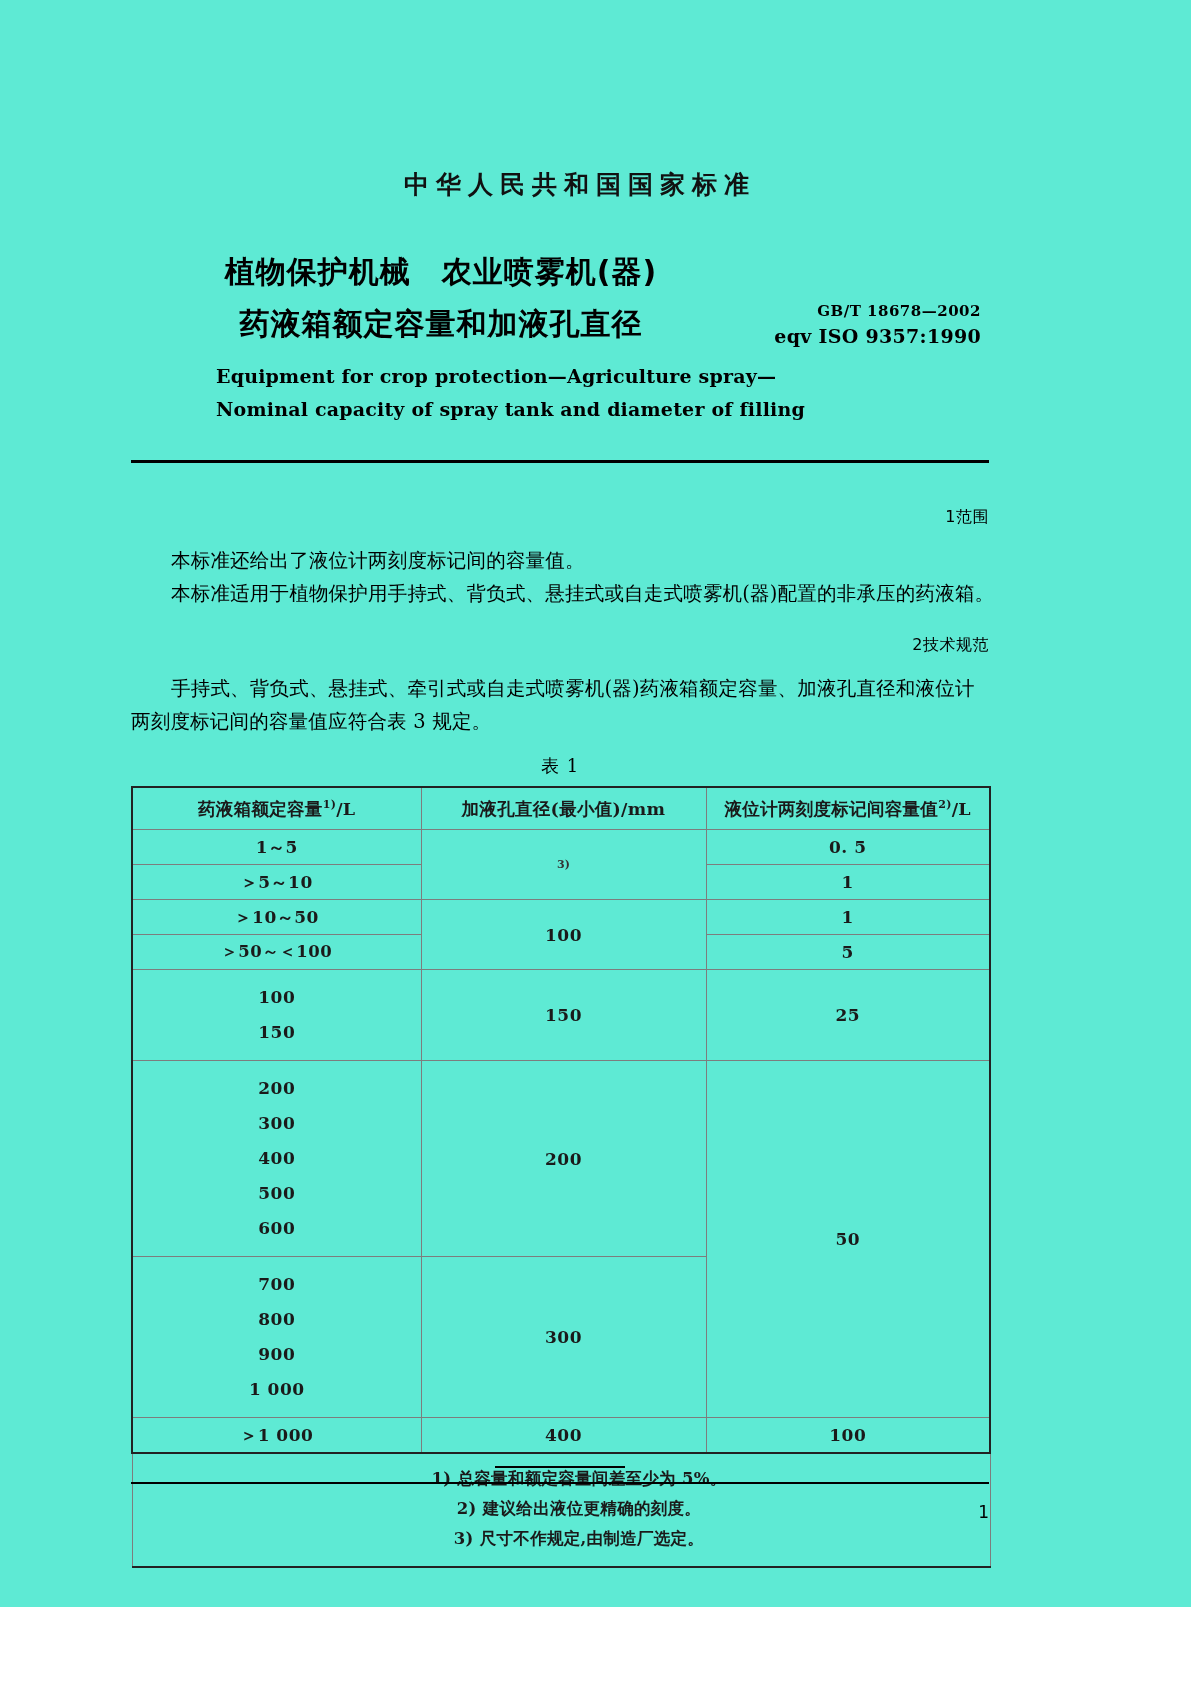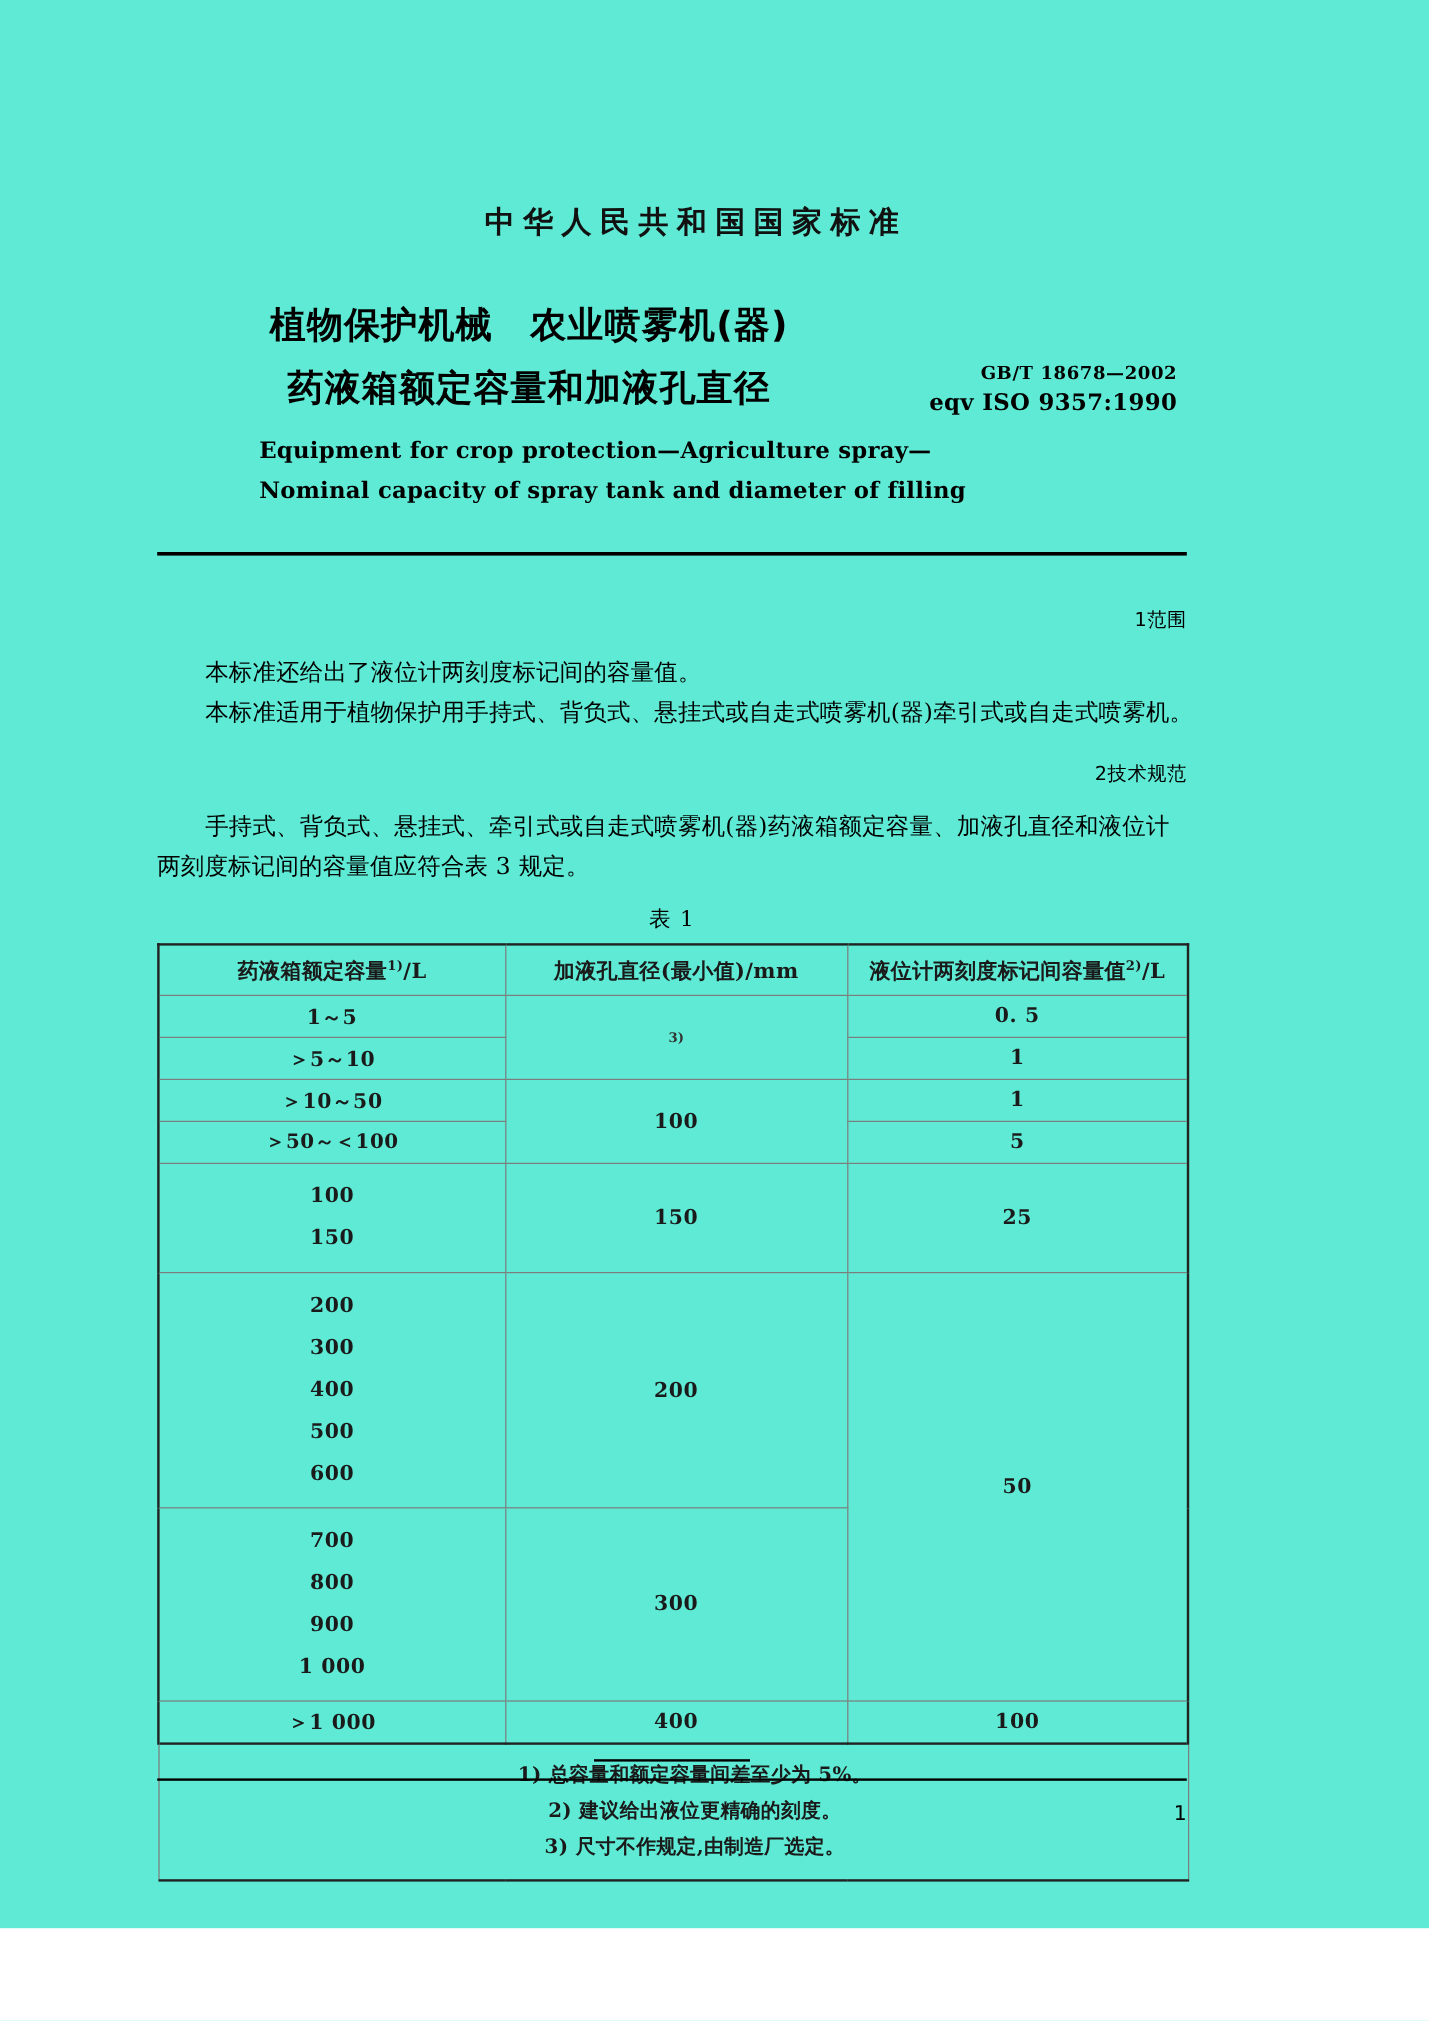--- a/index.html
+++ b/index.html
@@ -267,21 +267,21 @@
 
       <div class="rule-under-head"></div>
     </div>
 
     <div class="body-area">
 
       <div class="clause-head">
         <span class="num">1</span><span>范围</span>
       </div>
       <p class="para">本标准还给出了液位计两刻度标记间的容量值。</p>
-      <p class="para">本标准适用于植物保护用手持式、背负式、悬挂式或自走式喷雾机(器)牵引式或自走式喷雾机。</p>
+      <p class="para">本标准适用于植物保护用手持式、背负式、悬挂式或自走式喷雾机(器)配置的非承压的药液箱。</p>
 
       <div class="spacer-18"></div>
 
       <div class="clause-head">
         <span class="num">2</span><span>技术规范</span>
       </div>
       <p class="para wrap">手持式、背负式、悬挂式、牵引式或自走式喷雾机(器)药液箱额定容量、加液孔直径和液位计两刻度标记间的容量值应符合表 3 规定。</p>
 
       <div class="table-caption">表 1</div>
 

